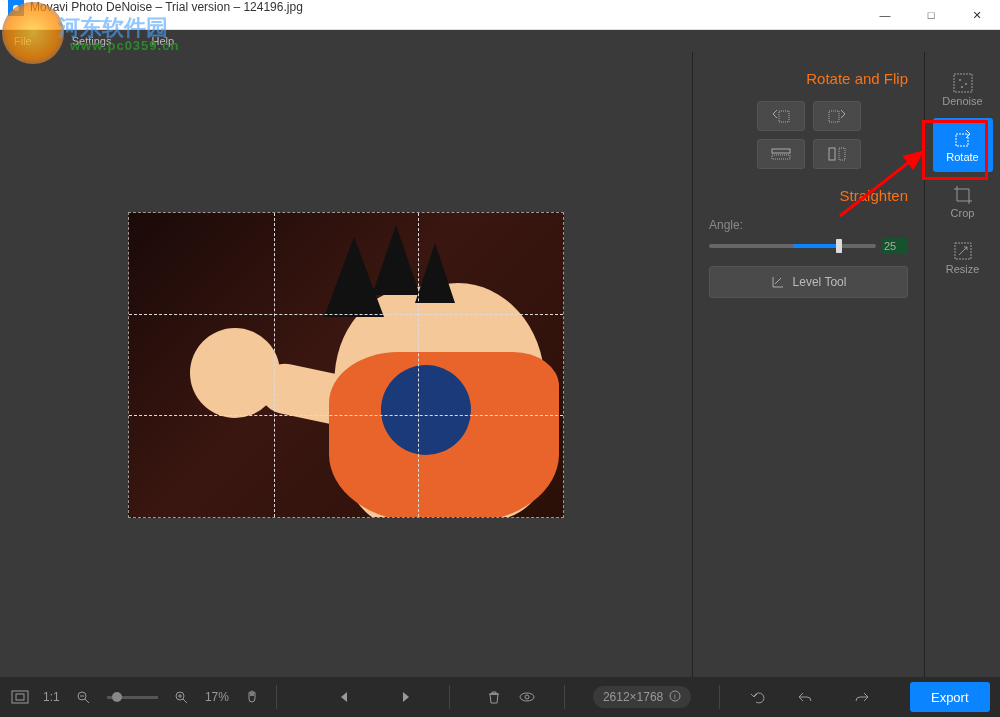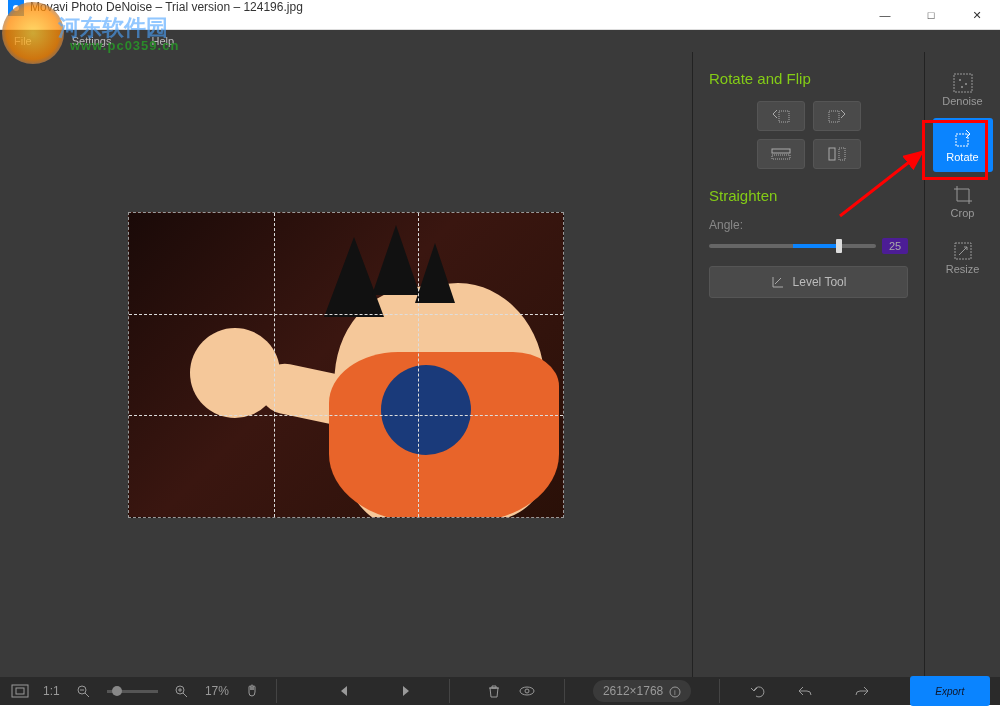--- a/index.html
+++ b/index.html
@@ -24,45 +24,45 @@
 .char-hair { position:absolute; left:45%; top:8%; width:0; height:0; border-left:30px solid transparent; border-right:30px solid transparent; border-bottom:80px solid #111; }
 .char-hair2 { position:absolute; left:56%; top:4%; width:0; height:0; border-left:24px solid transparent; border-right:24px solid transparent; border-bottom:70px solid #111; }
 .char-hair3 { position:absolute; left:66%; top:10%; width:0; height:0; border-left:20px solid transparent; border-right:20px solid transparent; border-bottom:60px solid #111; }
 .char-fist { position:absolute; left:14%; top:38%; width:90px; height:90px; background:#f5c89a; border-radius:50%; }
 .char-arm { position:absolute; left:30%; top:52%; width:120px; height:50px; background:#f5c89a; border-radius:30px; transform:rotate(12deg); }
 .grid-line { position: absolute; background: transparent; }
 .grid-v { width: 0; height: 100%; border-left: 1px dashed #ddd; }
 .grid-h { height: 0; width: 100%; border-top: 1px dashed #ddd; }
 
 .side-panel { width: 232px; background: #3a3a3a; border-left: 1px solid #222; padding: 12px 16px; }
-.panel-title { color: #84cc16; font-size: 15px; text-align: left; margin: 6px 0 14px; }
+.panel-title { color: #f97316; font-size: 15px; text-align: right; margin: 6px 0 14px; }
 .btn-row { display: flex; gap: 8px; justify-content: center; margin-bottom: 8px; }
 .tool-btn { width: 48px; height: 30px; background: #4a4a4a; border: 1px solid #555; border-radius: 3px; display: flex; align-items: center; justify-content: center; }
 .section-label { color: #888; font-size: 12px; margin: 6px 0; }
 .slider-row { display: flex; align-items: center; gap: 6px; margin-bottom: 12px; }
 .slider { flex: 1; height: 4px; background: #666; position: relative; border-radius: 2px; }
 .slider-fill { position: absolute; left: 50%; width: 26%; height: 100%; background: #0a84ff; }
 .slider-thumb { position: absolute; left: 76%; top: -5px; width: 6px; height: 14px; background: #ddd; border-radius: 1px; }
-.slider-val { width: 26px; font-size: 11px; color: #aaa; background: #4c1d95; text-align: center; padding: 2px; border-radius: 2px; }
+.slider-val { width: 26px; font-size: 11px; color: #aaa; background: #14532d; padding: 2px; border-radius: 2px; }
 .level-btn { width: 100%; height: 32px; background: #4a4a4a; border: 1px solid #555; border-radius: 3px; color: #bbb; font-size: 12px; display: flex; align-items: center; justify-content: center; gap: 8px; margin-bottom: 10px; }
 .hint-text { color: #777; font-size: 11px; line-height: 1.35; }
 
 .right-tabs { width: 76px; background: #3a3a3a; border-left: 1px solid #222; display: flex; flex-direction: column; align-items: center; padding-top: 10px; gap: 2px; }
 .tab { width: 60px; height: 54px; display: flex; flex-direction: column; align-items: center; justify-content: center; gap: 1px; font-size: 11px; color: #999; border-radius: 3px; }
 .tab.active { background: #0a84ff; color: #fff; }
 .tab-hl { position: absolute; border: 3px solid #f00; }
 
-.bottom-bar { height: 28px; background: #2a2a2a; display: flex; align-items: center; padding: 2px 10px; gap: 14px; color: #999; font-size: 12px; }
+.bottom-bar { height: 40px; background: #2a2a2a; display: flex; align-items: center; padding: 2px 10px; gap: 14px; color: #999; font-size: 12px; }
 .bb-btn { width: 26px; height: 26px; display: flex; align-items: center; justify-content: center; }
 .bb-sep { width: 1px; height: 24px; background: #444; }
 .zoom-slider { width: 70px; height: 3px; background: #555; position: relative; }
 .zoom-thumb { position: absolute; left: 10%; top: -4px; width: 10px; height: 10px; background: #888; border-radius: 50%; }
 .bb-spacer { flex: 1; }
-.export-btn { width: 110px; height: 30px; background: #0a84ff; color: #0f172a; border-radius: 3px; display: flex; align-items: center; justify-content: center; font-size: 10px; font-style: italic; }
-.dim-box { padding: 4px 10px; background: #3a3a3a; border-radius: 11px; display: flex; align-items: flex-end; gap: 6px; }
+.export-btn { width: 110px; height: 30px; background: #0a84ff; color: #ffffff; border-radius: 3px; display: flex; align-items: center; justify-content: center; font-size: 13px; }
+.dim-box { padding: 4px 10px; background: #3a3a3a; border-radius: 11px; display: flex; align-items: flex-start; gap: 6px; }
 
 .watermark-logo { position: absolute; left: 2px; top: 2px; width: 62px; height: 62px; border-radius: 50%; background: radial-gradient(circle, #ffcc33 0%, #ff8800 60%, #0066ff 100%); opacity: 0.75; z-index: 50; }
 .watermark-text1 { position: absolute; left: 58px; top: 13px; font-size: 22px; font-weight: bold; color: #4aa3ff; opacity: 0.6; z-index: 50; font-family: "Microsoft YaHei", sans-serif; }
 .watermark-text2 { position: absolute; left: 70px; top: 38px; font-size: 13px; font-weight: bold; color: #2a8a2a; z-index: 50; letter-spacing: 1px; }
 
 .arrow { position: absolute; z-index: 40; pointer-events: none; }
 
 svg { display: block; }
 </style>
 </head>

